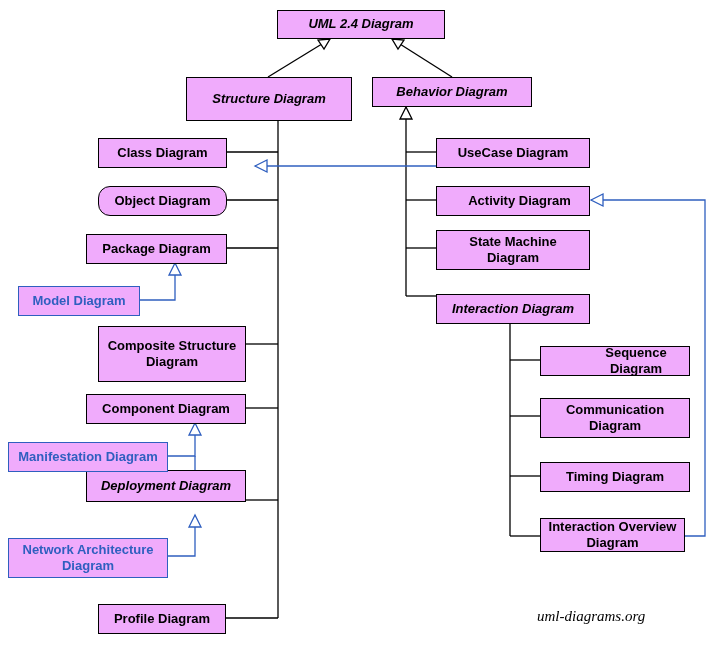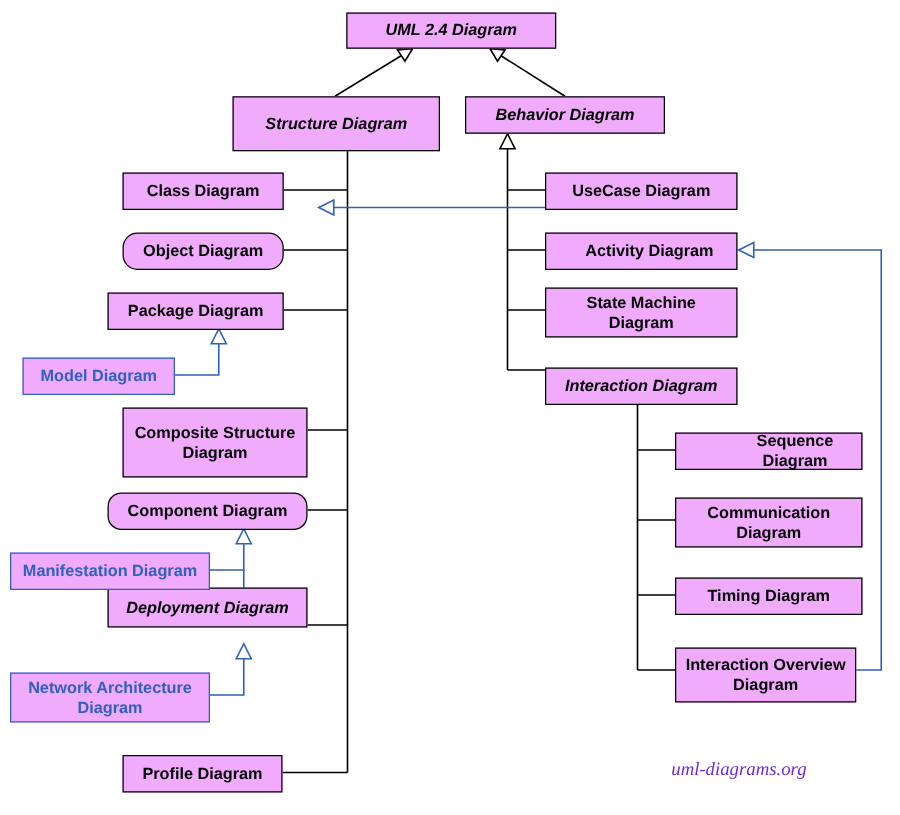--- a/index.html
+++ b/index.html
@@ -48,21 +48,21 @@
     stroke: #000;
     stroke-width: 1.3;
     fill: #fff;
   }
   .arrow-line.blue { stroke: #2f5fbf; }
   .arrow-head.blue { stroke: #2f5fbf; }
   .watermark {
     position: absolute;
     font-family: Georgia, 'Times New Roman', serif;
     font-style: italic;
-    color: #6d28d9;
+    color: #000000;
     font-size: 15px;
   }
 </style>
 </head>
 <body>
 
 <svg>
 
   <path class="arrow-line" d="M 268 77 L 330 39"></path>
   <polygon class="arrow-head" points="330,39 318,40 324,49"></polygon>
@@ -117,31 +117,31 @@
 <div class="node italic" style="left:277px; top:10px; width:168px; height:29px;">UML 2.4 Diagram</div>
 
 <div class="node italic" style="left:186px; top:77px; width:166px; height:44px;">Structure Diagram</div>
 
 <div class="node italic" style="left:372px; top:77px; width:160px; height:30px;">Behavior Diagram</div>
 
 <div class="node" style="left:98px; top:138px; width:129px; height:30px;">Class Diagram</div>
 <div class="node" style="left:98px; top:186px; width:129px; height:30px;border-radius:12px;">Object Diagram</div>
 <div class="node" style="left:86px; top:234px; width:141px; height:30px;">Package Diagram</div>
 <div class="node" style="left:98px; top:326px; width:148px; height:56px;">Composite Structure Diagram</div>
-<div class="node" style="left:86px; top:394px; width:160px; height:30px;border-radius:11px;">Component Diagram</div>
+<div class="node" style="left:86px; top:394px; width:160px; height:30px;">Component Diagram</div>
 <div class="node" style="left:86px; top:470px; width:160px; height:32px;font-style:italic;">Deployment Diagram</div>
 <div class="node" style="left:98px; top:604px; width:128px; height:30px;">Profile Diagram</div>
 
 <div class="node blue" style="left:18px; top:286px; width:122px; height:30px;">Model Diagram</div>
 <div class="node blue" style="left:8px; top:442px; width:160px; height:30px;">Manifestation Diagram</div>
 <div class="node blue" style="left:8px; top:538px; width:160px; height:40px;">Network Architecture Diagram</div>
 
 <div class="node" style="left:436px; top:138px; width:154px; height:30px;">UseCase Diagram</div>
 <div class="node" style="left:436px; top:186px; width:154px; height:30px;padding-left:19px;">Activity Diagram</div>
 <div class="node" style="left:436px; top:230px; width:154px; height:40px;">State Machine Diagram</div>
 <div class="node italic" style="left:436px; top:294px; width:154px; height:30px;">Interaction Diagram</div>
 
 <div class="node" style="left:540px; top:346px; width:150px; height:30px;padding-left:48px;">Sequence Diagram</div>
 <div class="node" style="left:540px; top:398px; width:150px; height:40px;">Communication Diagram</div>
 <div class="node" style="left:540px; top:462px; width:150px; height:30px;">Timing Diagram</div>
-<div class="node" style="left:540px; top:518px; width:145px; height:44px;">Interaction Overview Diagram</div>
+<div class="node" style="left:540px; top:518px; width:145px; height:34px;">Interaction Overview Diagram</div>
 
 <div class="watermark" style="left:537px; top:608px;">uml-diagrams.org</div>
 
 </body></html>

